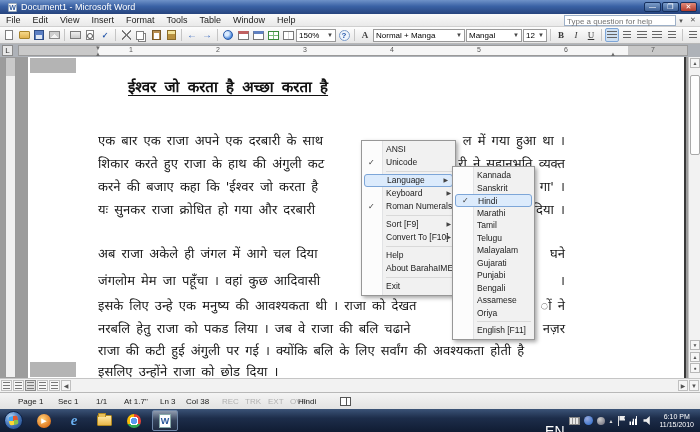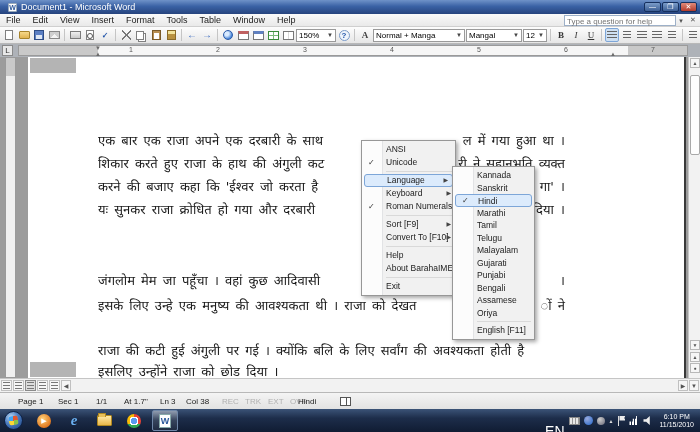--- a/index.html
+++ b/index.html
@@ -315,45 +315,54 @@
 
   <div class="docarea">
     <div class="vruler">
         <div class="topgray"></div>
       </div>
 
     <div class="page">
       <div class="corner-shade" style="left:2px;top:1px;"></div>
       <div class="corner-shade" style="left:2px;top:305px;"></div>
 
+      <div class="heading">ईश्वर जो करता है अच्छा करता है</div>
 
       <div class="docline" style="top:74px;">
           <span>एक बार एक राजा अपने एक दरबारी के साथ</span>
           <span>ल में गया हुआ था ।</span>
         </div>
       <div class="docline" style="top:97px;">
           <span>शिकार करते हुए राजा के हाथ की अंगुली कट</span>
           <span>री ने सहानुभूति व्यक्त</span>
         </div>
       <div class="docline" style="top:120px;text-align:right;">
           <span>करने की बजाए कहा कि 'ईश्वर जो करता है</span>
           <span>गा' ।</span>
         </div>
       <div class="docline" style="top:143px;">
           <span>यः सुनकर राजा क्रोधित हो गया और दरबारी</span>
           <span>दिया ।</span>
         </div>
 
+      <div class="docline" style="top:187px;">
+          <span>अब राजा अकेले ही जंगल में आगे चल दिया</span>
+          <span>घने</span>
+        </div>
       <div class="docline" style="top:214px;">
           <span>जंगलोम मेम जा पहूँचा । वहां कुछ आदिवासी</span>
           <span>।</span>
         </div>
       <div class="docline" style="top:239px;">
           <span>इसके लिए उन्हे एक मनुष्य की आवश्यकता थी । राजा को देखत</span>
           <span>ों ने</span>
+        </div>
+      <div class="docline" style="top:262px;">
+          <span>नरबलि हेतु राजा को पकड लिया । जब वे राजा की बलि चढाने</span>
+          <span>नज़र</span>
         </div>
       <div class="docline" style="top:284px;">
           <span>राजा की कटी हुई अंगुली पर गई । क्योंकि बलि के लिए सर्वांग की अवश्यकता होती है</span>
           <span></span>
         </div>
       <div class="docline" style="top:305px;">
           <span>इसलिए उन्होंने राजा को छोड दिया ।</span>
           <span></span>
         </div>
     </div>

